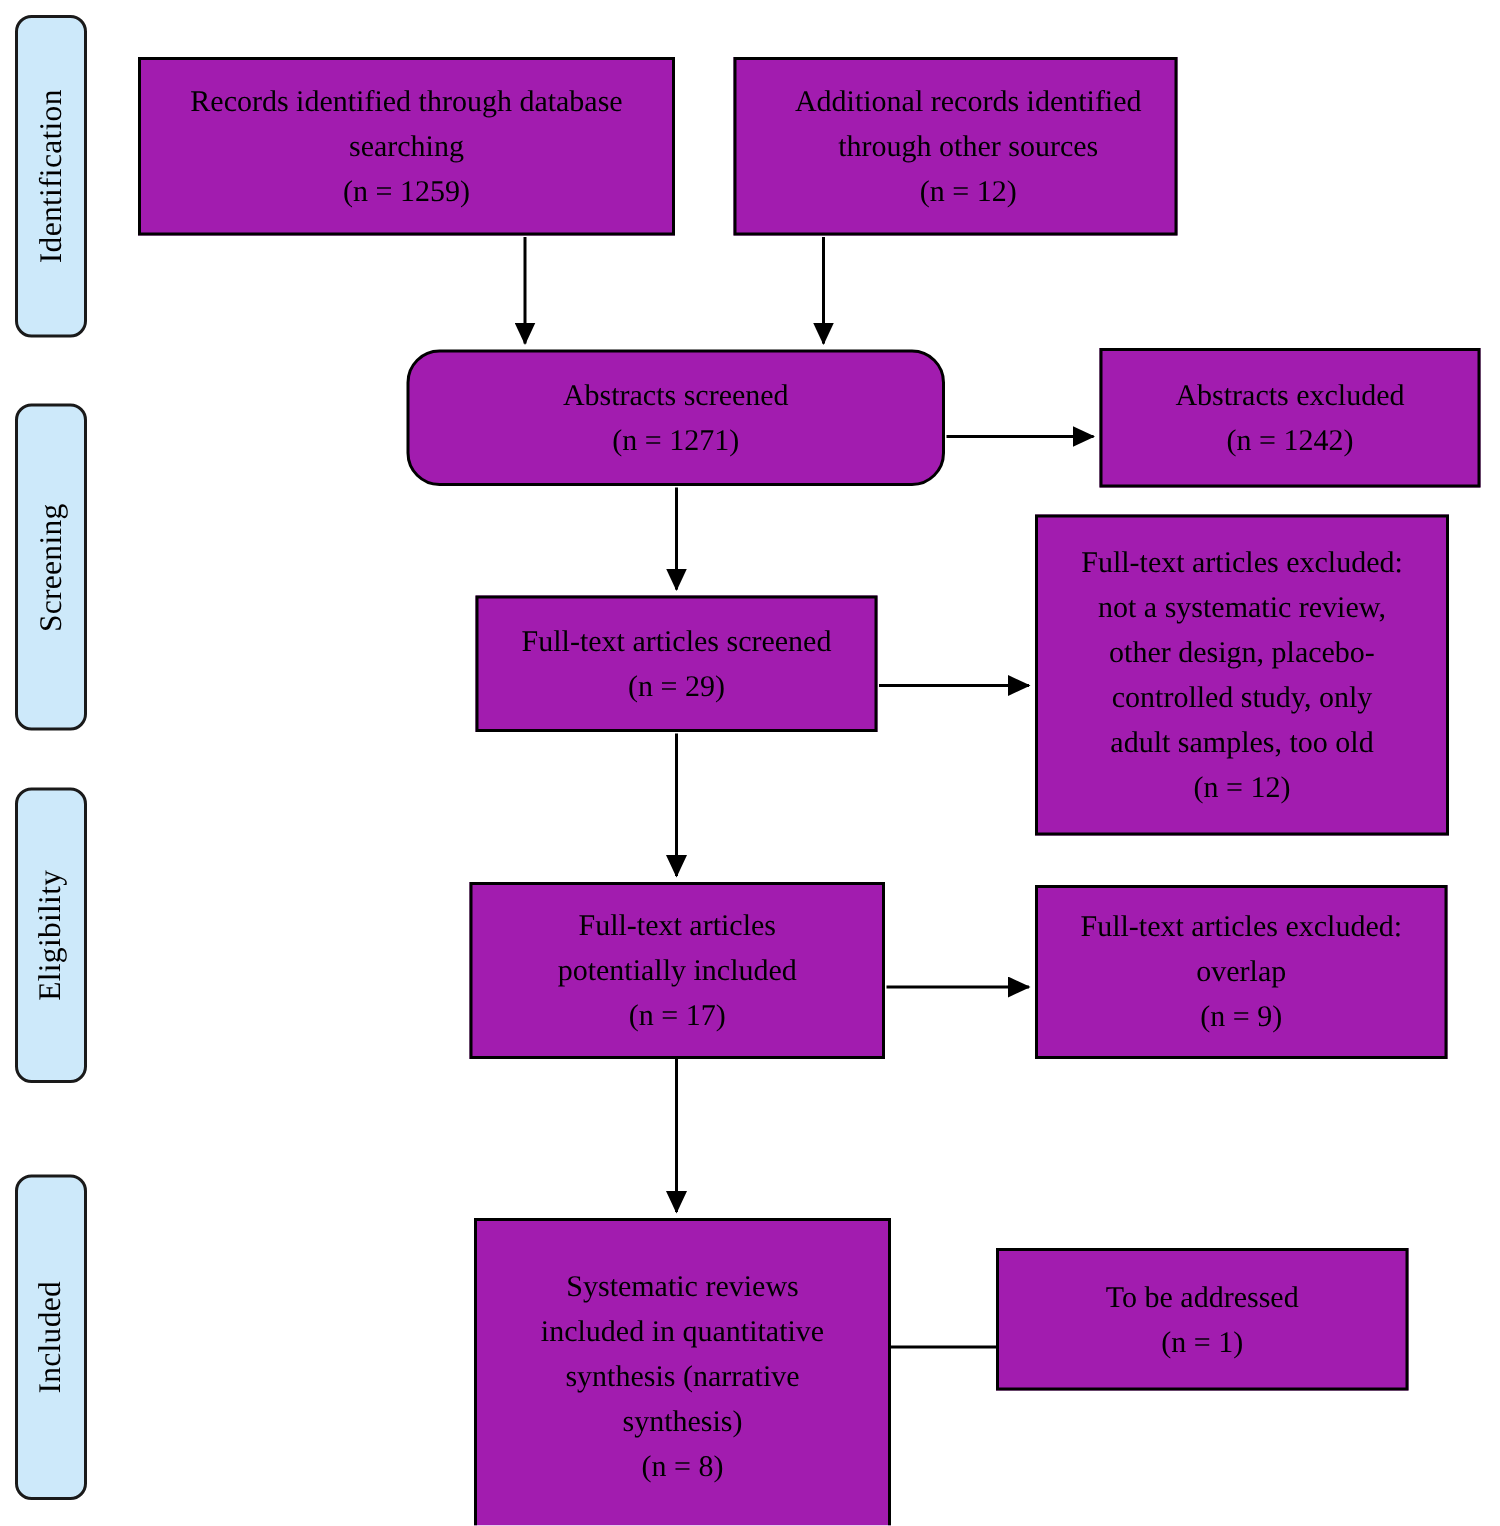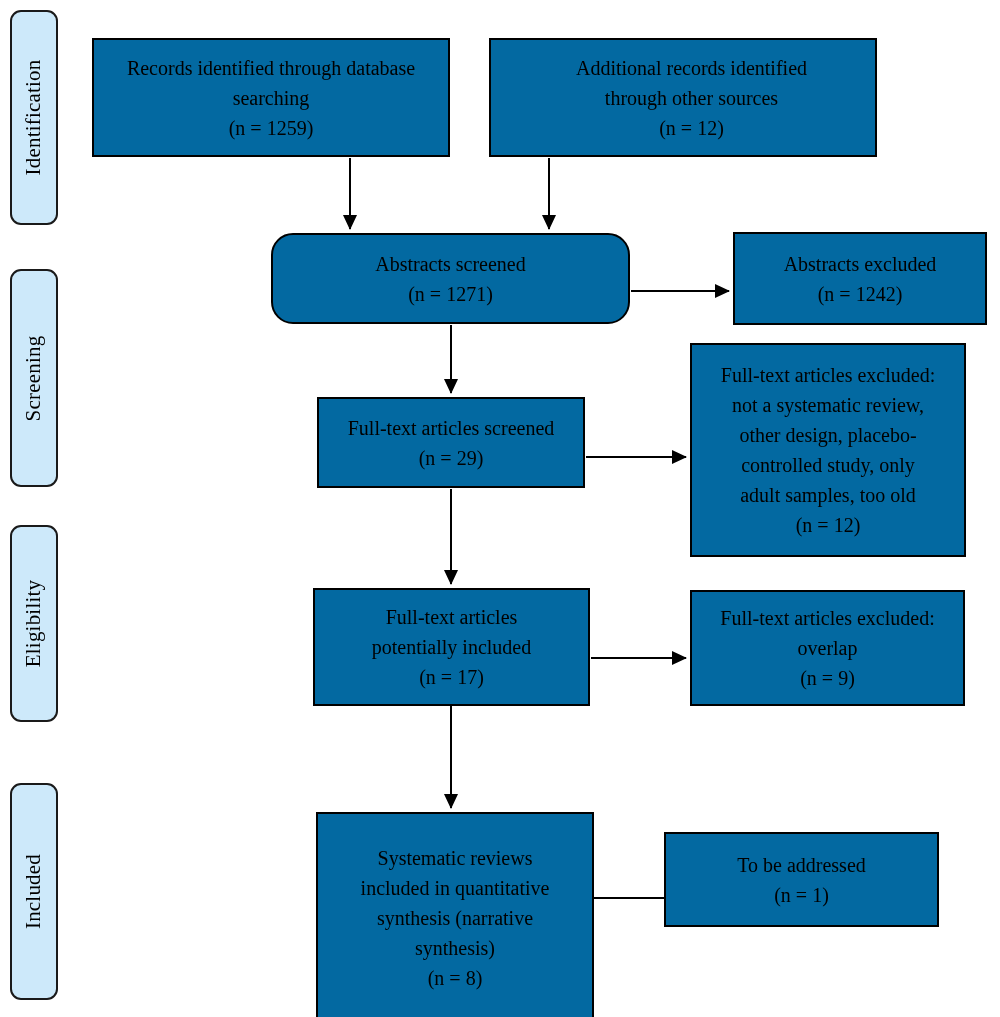--- a/index.html
+++ b/index.html
@@ -31,21 +31,21 @@
     box-sizing: border-box;
   }
   .stage-label {
     transform: rotate(-90deg);
     white-space: nowrap;
     font-size: 21px;
     letter-spacing: 0.2px;
   }
   .node {
     position: absolute;
-    background: #0369a1;
+    background: #a21caf;
     border: 2px solid var(--box-border, #000000);
     box-sizing: border-box;
     display: flex;
     align-items: center;
     justify-content: center;
     text-align: center;
   }
   .node-text {
     white-space: pre-line;
     font-size: 20px;
@@ -95,21 +95,21 @@
   <div class="stage" style="top:783px; height:217px;">
     <span class="stage-label">Included</span>
   </div>
 
   <div class="node" style="left:92px; top:38px; width:358px; height:119px;">
     <span class="node-text">Records identified through database
 searching
 (n = 1259)</span>
   </div>
 
-  <div class="node" style="left:489px; top:38px; width:388px; height:119px;padding-left:17px;">
+  <div class="node" style="left:489px; top:38px; width:296px; height:119px;padding-left:17px;">
     <span class="node-text">Additional records identified
 through other sources
 (n = 12)</span>
   </div>
 
   <div class="node" style="left:271px; top:233px; width:359px; height:91px;border-radius:22px;">
     <span class="node-text">Abstracts screened
 (n = 1271)</span>
   </div>
 

